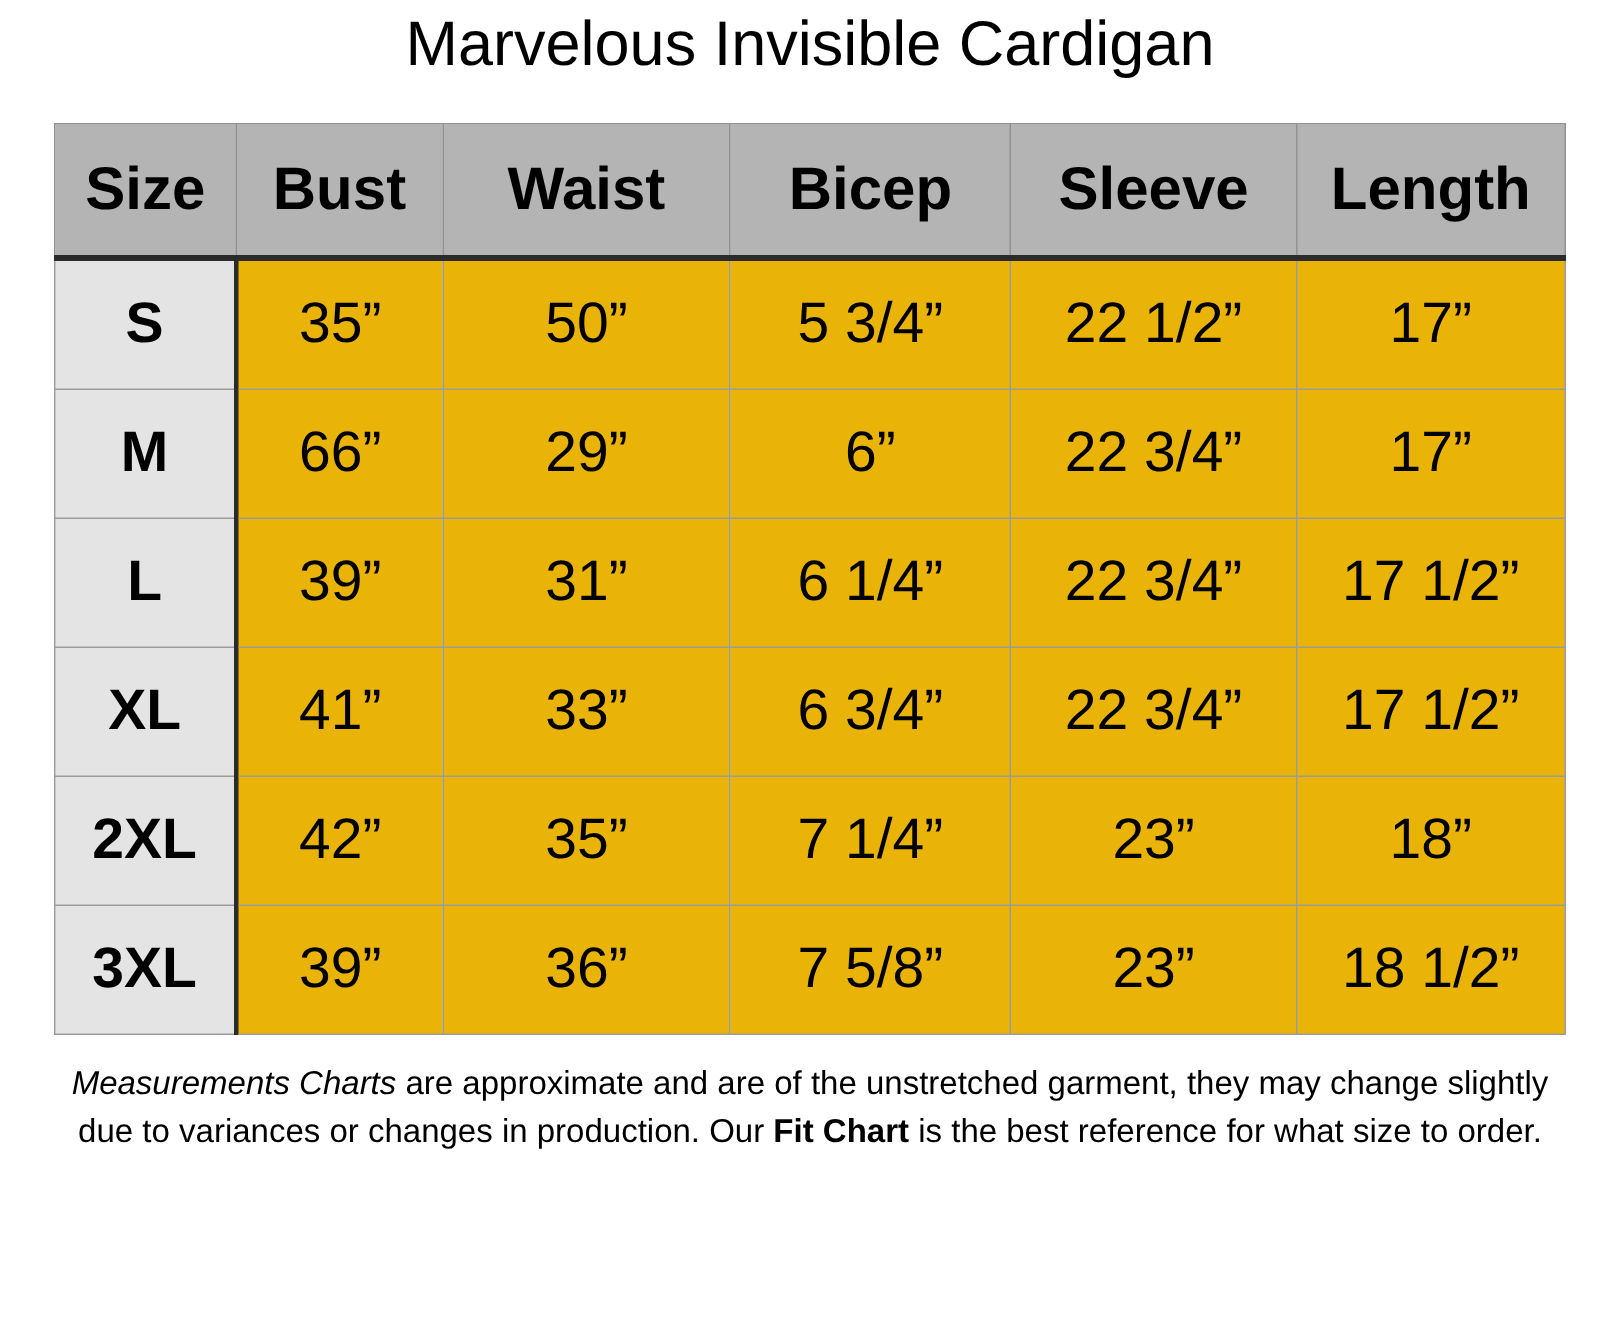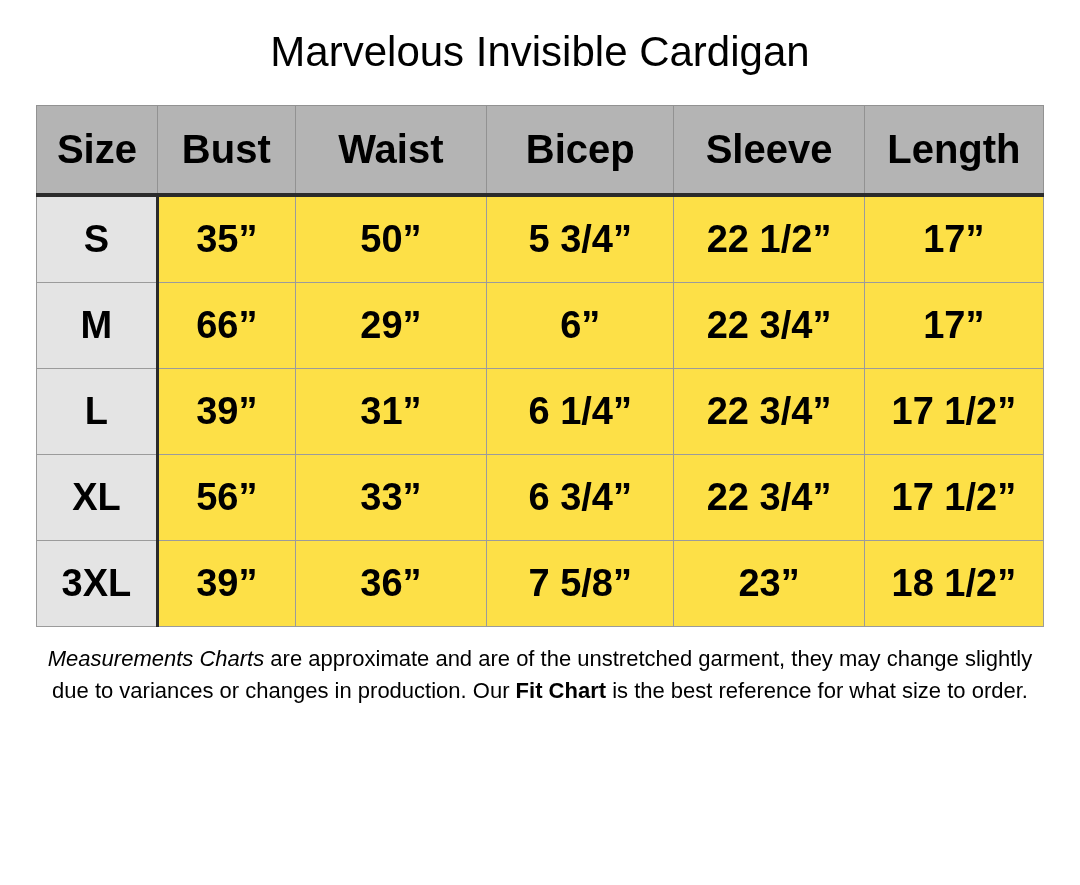--- a/index.html
+++ b/index.html
@@ -16,21 +16,21 @@
     width: 1080px;
     height: 885px;
     overflow: hidden;
   }
   .title {
     text-align: center;
     font-size: 42px;
     font-weight: 400;
     letter-spacing: 0px;
     margin: 0;
-    padding-top: 28px;
+    padding-top: 5px;
     line-height: 1.15;
   }
   table.size-chart {
     border-collapse: collapse;
     table-layout: fixed;
     width: 1008px;
     margin: 29px auto 4px auto;
   }
   table.size-chart col.c-size   { width: 12.0%; }
   table.size-chart col.c-bust   { width: 13.7%; }
@@ -45,23 +45,23 @@
     height: 87px;
     text-align: center;
     vertical-align: middle;
     border: 1px solid #929292;
     padding: 0;
   }
   table.size-chart thead tr {
     border-bottom: 4px solid #2b2b2b;
   }
   table.size-chart td {
-    background: #fde047;
+    background: #eab308;
     font-size: 38px;
-    font-weight: 700;
+    font-weight: 400;
     height: 85px;
     text-align: center;
     vertical-align: middle;
     border: 1px solid #9b9b9b;
     padding: 0;
   }
   table.size-chart td.size-cell {
     background: #e4e4e4;
     font-weight: bold;
     border-right: 3px solid #2b2b2b;
@@ -122,25 +122,33 @@
         <tr>
           <td class="size-cell">L</td>
           <td>39”</td>
           <td>31”</td>
           <td>6 1/4”</td>
           <td>22 3/4”</td>
           <td>17 1/2”</td>
         </tr>
         <tr>
           <td class="size-cell">XL</td>
-          <td>56”</td>
+          <td>41”</td>
           <td>33”</td>
           <td>6 3/4”</td>
           <td>22 3/4”</td>
           <td>17 1/2”</td>
+        </tr>
+        <tr>
+          <td class="size-cell">2XL</td>
+          <td>42”</td>
+          <td>35”</td>
+          <td>7 1/4”</td>
+          <td>23”</td>
+          <td>18”</td>
         </tr>
         <tr>
           <td class="size-cell">3XL</td>
           <td>39”</td>
           <td>36”</td>
           <td>7 5/8”</td>
           <td>23”</td>
           <td>18 1/2”</td>
         </tr>
       </tbody>

